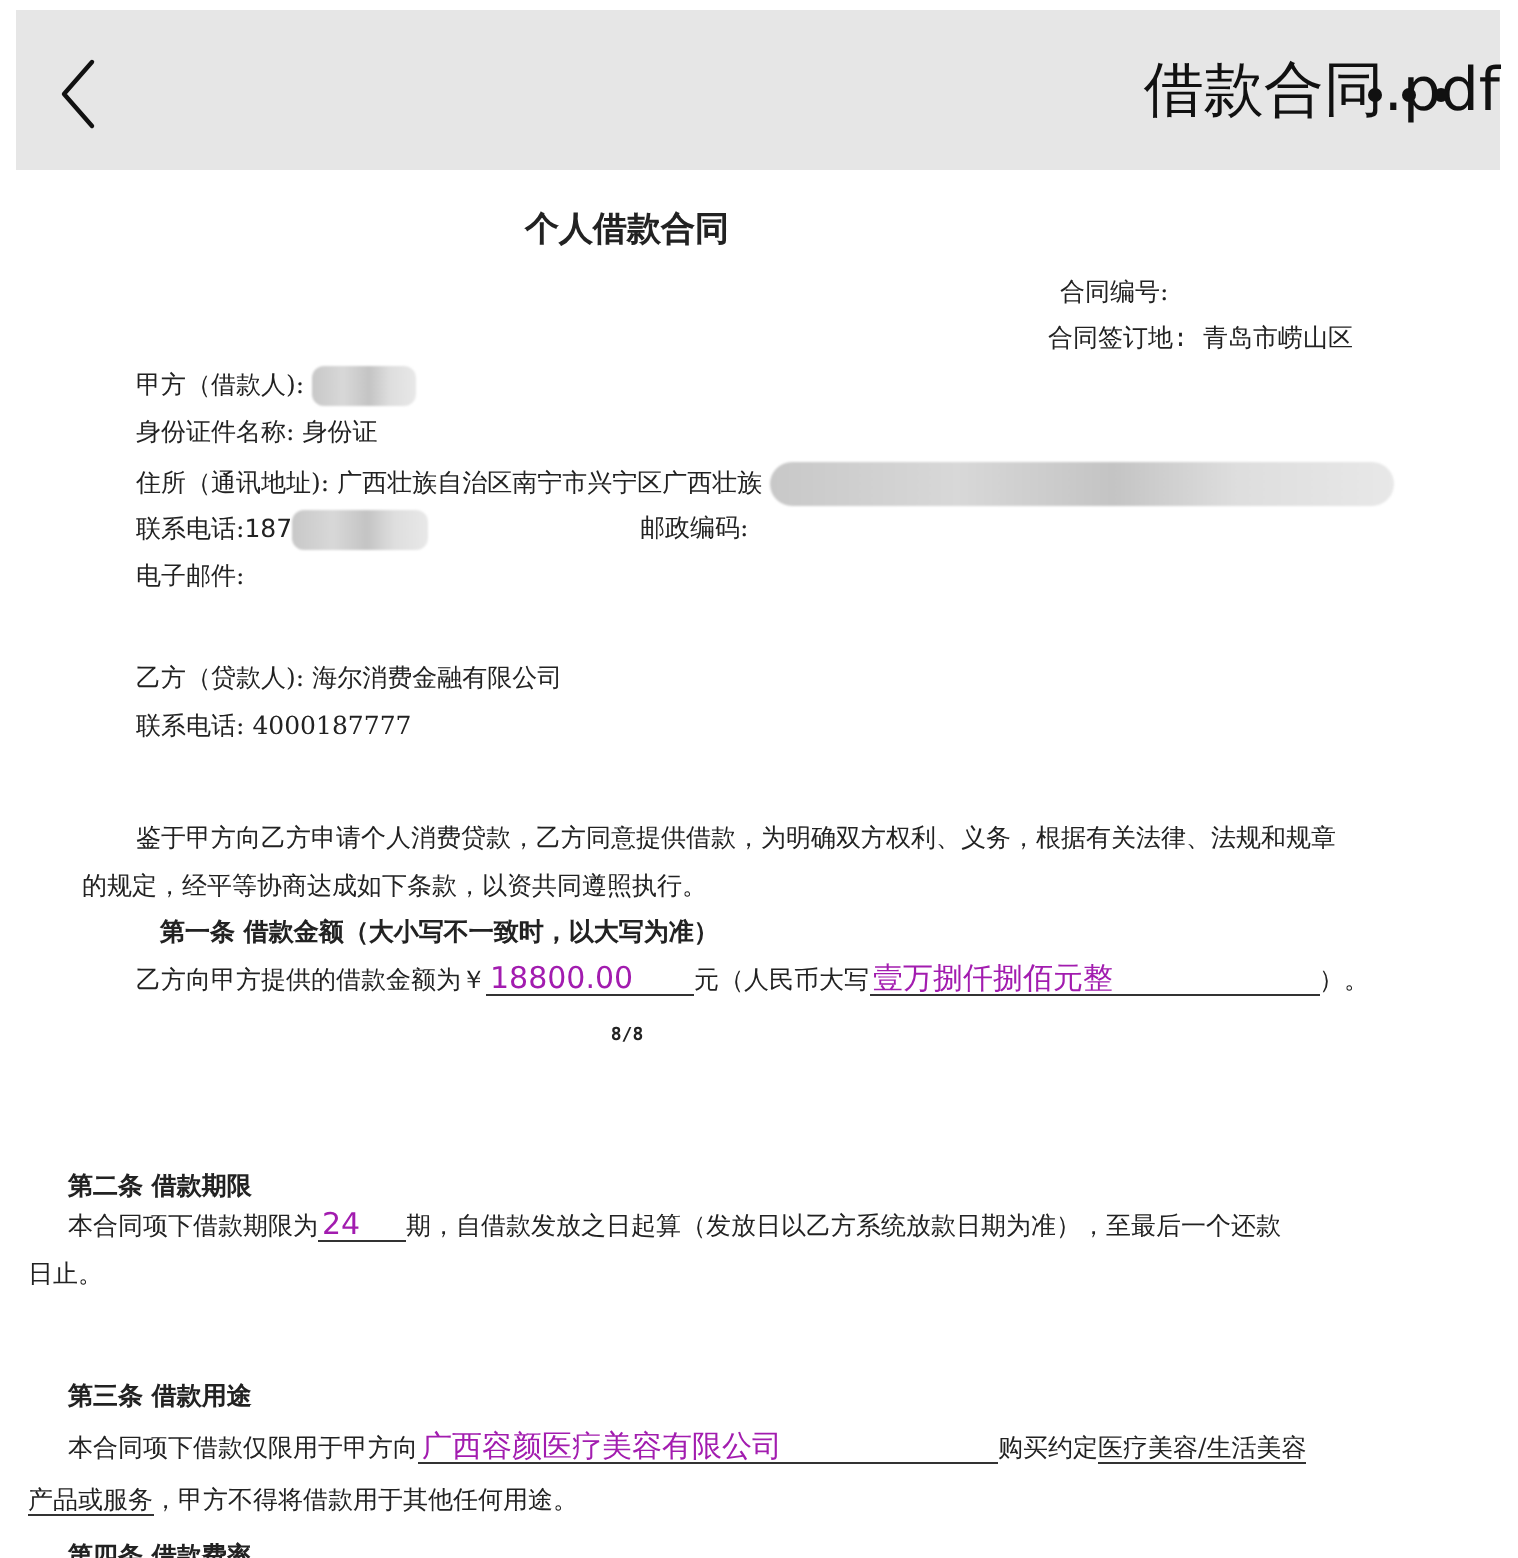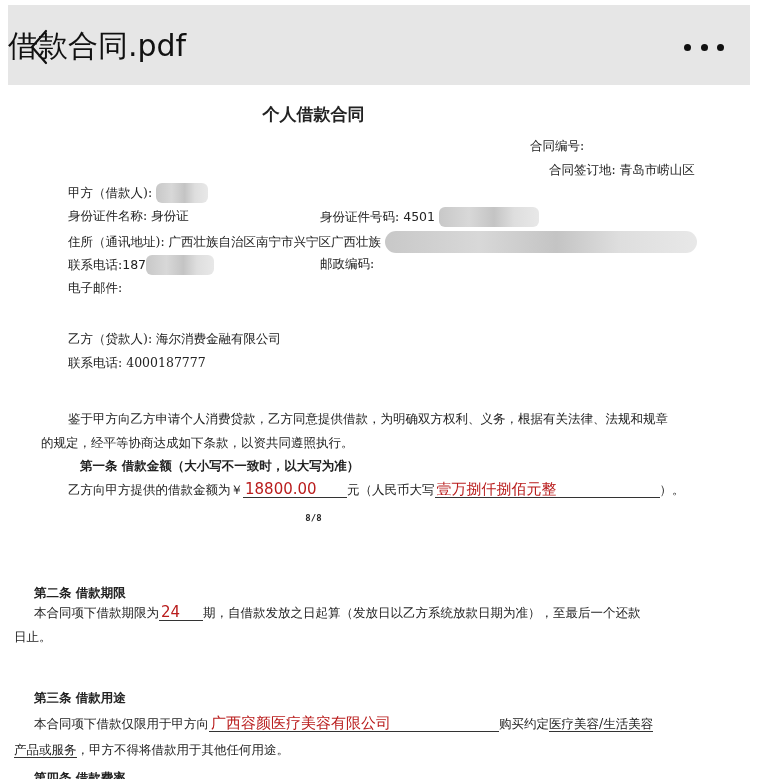--- a/index.html
+++ b/index.html
@@ -7,21 +7,21 @@
     body { position: relative; font-family: "DejaVu Serif", "Liberation Serif", serif; color: #222; }
 
     .header {
       position: absolute; left: 8px; top: 5px; width: 742px; height: 80px;
       background: #e6e6e6;
     }
     .back-btn {
       position: absolute; left: 18px; top: 22px; width: 30px; height: 40px; cursor: pointer;
     }
     .header-title {
-      position: absolute; left: 0; right: 0; top: 20px; text-align: left;
+      position: absolute; left: 0; right: 0; top: 20px; text-align: right;
       font-family: "DejaVu Sans", "Liberation Sans", sans-serif;
       font-size: 30px; color: #111; line-height: 42px; pointer-events: none;
     }
     .more-btn {
       position: absolute; right: 26px; top: 36px; width: 40px; height: 12px; cursor: pointer;
       display: flex; justify-content: space-between; align-items: center;
     }
     .more-btn span { width: 7px; height: 7px; border-radius: 50%; background: #111; display: block; }
 
     .doc { position: absolute; left: 0; top: 85px; width: 627px; height: 694px; }
@@ -32,21 +32,21 @@
       font-family: "DejaVu Sans", "Liberation Sans", sans-serif; }
     .sans { font-family: "DejaVu Sans", "Liberation Sans", sans-serif; }
     .redact {
       display: inline-block; vertical-align: middle; height: 16px; border-radius: 6px;
       background: linear-gradient(90deg, #c8c8c8 0%, #d8d8d8 30%, #c4c4c4 55%, #dedede 75%, #e8e8e8 100%);
       filter: blur(0.6px);
     }
     .fill {
       display: inline-block; border-bottom: 1px solid #333; text-align: left;
       font-family: "DejaVu Sans", "Liberation Sans", sans-serif; font-size: 15px; line-height: 16px;
-      padding-left: 2px; color: #b91c1c;
+      padding-left: 2px; color: #a21caf;
     }
     .ul { border-bottom: 1px solid #333; }
     .pagenum { left: 0; right: 0; text-align: center; font-size: 9px; font-weight: bold;
       font-family: "DejaVu Sans Mono", "Liberation Mono", monospace; }
   </style>
 </head>
 <body>
 
 <div class="header">
   <div class="back-btn">
@@ -61,37 +61,32 @@
     <span></span>
   </div>
 </div>
 
 <div class="doc">
   <div class="abs doc-title">个人借款合同</div>
 
   <div class="abs t13" style="left:530px; top:52px;">
     <span>合同编号:</span>
   </div>
-  <div class="abs t13" style="left:549px; top:76px;">
+  <div class="abs t13" style="left:524px; top:76px;font-family:Liberation Mono, monospace;">
     <span>合同签订地:</span>
     <span>青岛市崂山区</span>
   </div>
 
   <div class="abs t13" style="left:68px; top:98px;">
     <span>甲方（借款人):</span>
     <span class="redact" style="width:52px; height:20px;"></span>
   </div>
   <div class="abs t13" style="left:68px; top:122px;">
     <span>身份证件名称:</span>
     <span>身份证</span>
-  </div>
-  <div class="abs t13" style="left:320px; top:122px;">
-    <span>身份证件号码:</span>
-    <span class="sans">4501</span>
-    <span class="redact" style="width:100px; height:20px;"></span>
   </div>
   <div class="abs t13" style="left:68px; top:146px;">
     <span>住所（通讯地址):</span>
     <span class="sans">广西壮族自治区南宁市兴宁区广西壮族</span>
     <span class="redact" style="width:312px; height:22px; border-radius:11px;"></span>
   </div>
   <div class="abs t13" style="left:68px; top:170px;">
     <span>联系电话:</span><span class="sans">187</span>
     <span class="redact" style="width:68px; height:20px; margin-left:-4px;"></span>
   </div>

